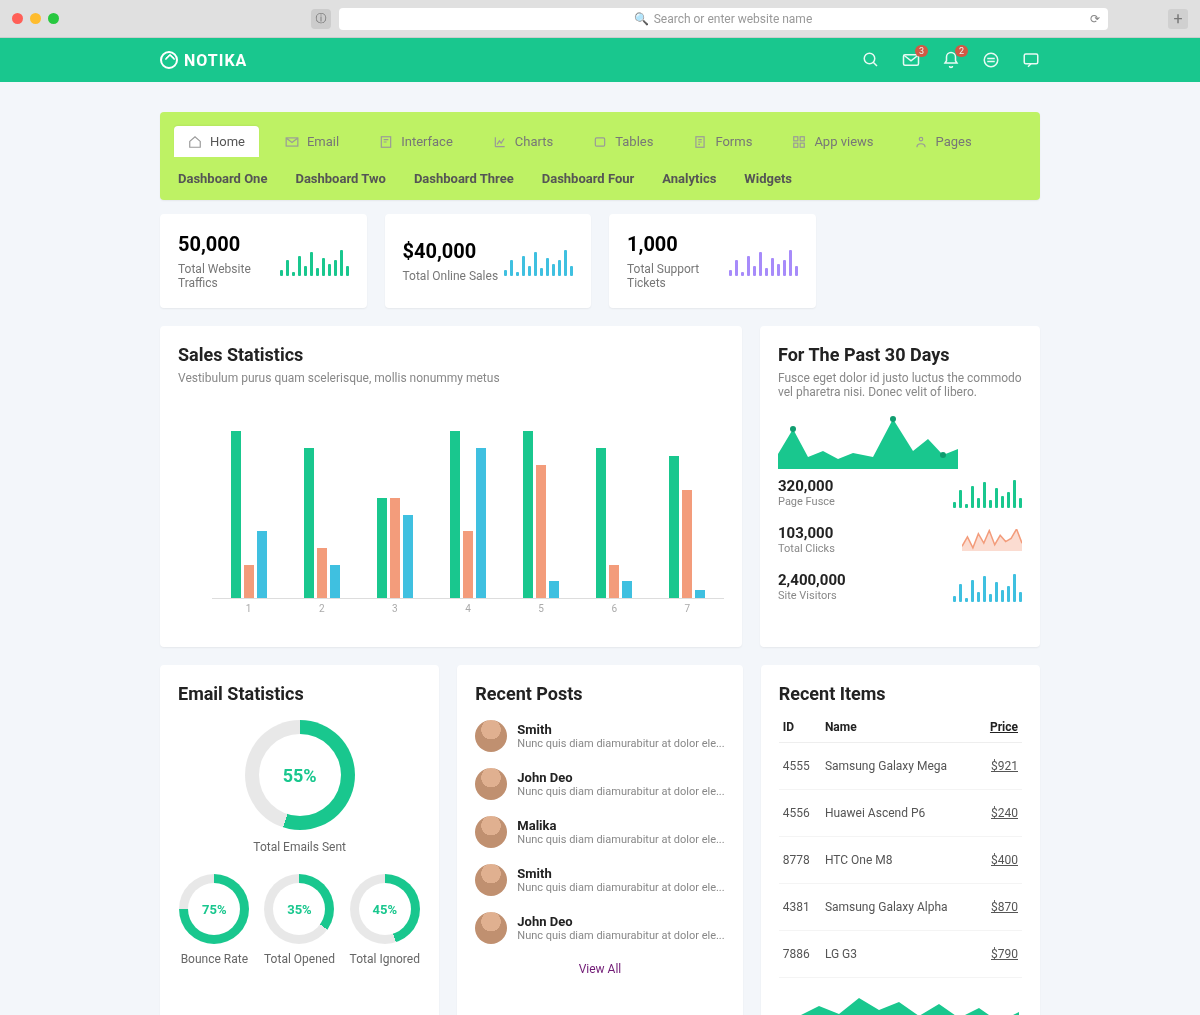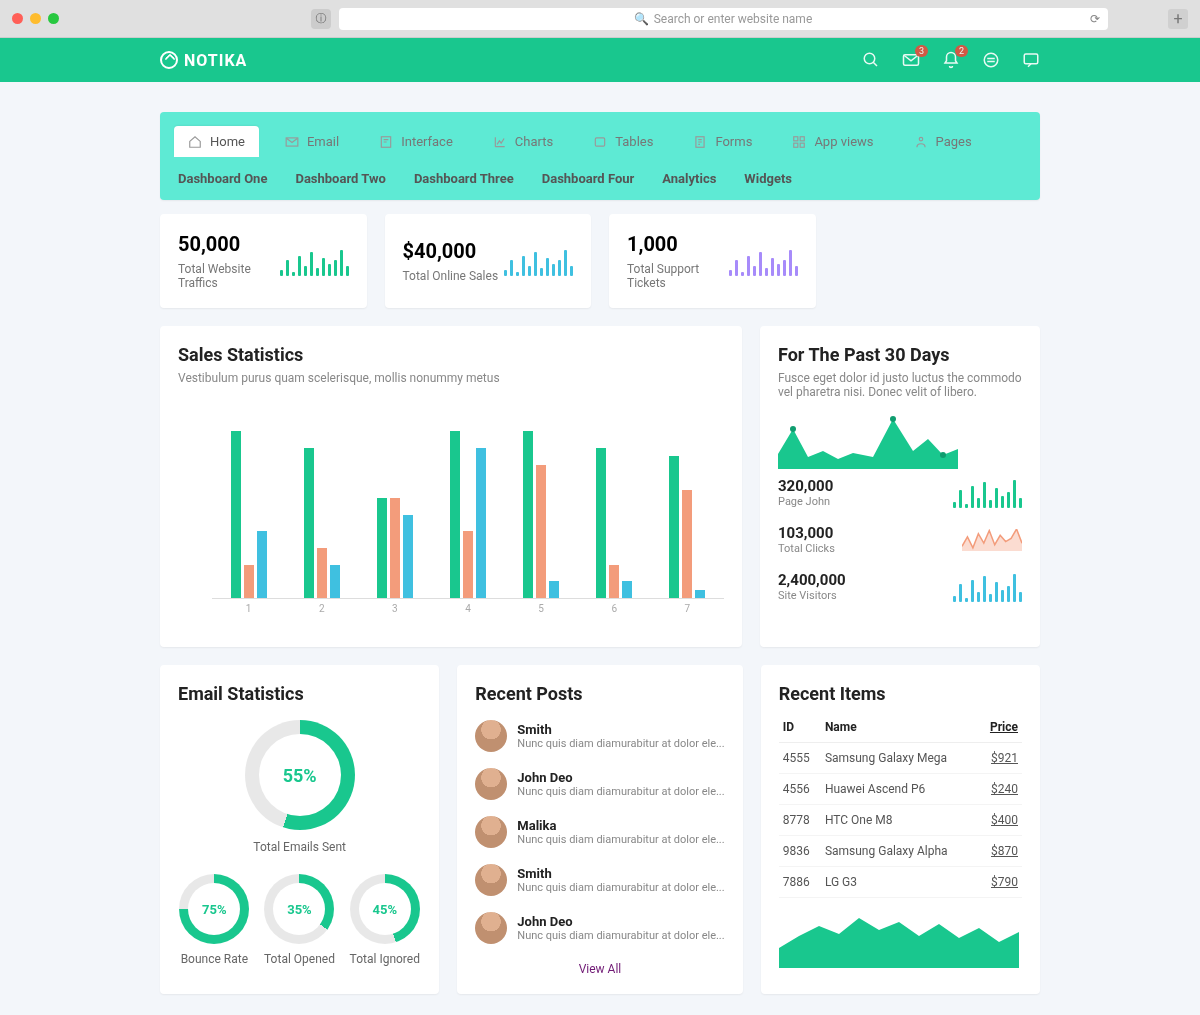--- a/index.html
+++ b/index.html
@@ -14,21 +14,21 @@
 .new-tab { width: 20px; height: 20px; background: #d0d0d0; border-radius: 3px; display: flex; align-items: center; justify-content: center; color: #777; margin-left: auto;}
 .app { background: #f3f6fa; min-height: 960px; }
 .topbar { background: #19c78e; height: 44px; display: flex; align-items: center; padding: 0 40px; color: #fff; }
 .logo { display:flex; align-items:center; gap:6px; font-weight: 700; letter-spacing: 1px; font-size: 16px; margin-left: 120px;}
 .logo-icon { width:18px; height:18px; border:2px solid #fff; border-radius:50%; position:relative; }
 .logo-icon::after { content:""; position:absolute; width:6px; height:6px; border:2px solid #fff; border-bottom:none; border-right:none; top:2px; left:4px; transform:rotate(45deg); border-radius:2px;}
 .topbar-right { margin-left: auto; display:flex; gap: 22px; align-items:center; margin-right: 120px;}
 .top-icon { width:18px; height:18px; position:relative; opacity:.9; cursor:pointer;}
 .badge { position:absolute; top:-6px; right:-8px; background:#e74c3c; color:#fff; font-size:9px; padding:1px 4px; border-radius:8px; }
 .content { padding: 30px 160px; }
-.nav-card { background:#5eead4; border-radius:4px; box-shadow:0 1px 2px rgba(0,0,0,.06); margin-bottom:14px;text-align:right; }
+.nav-card { background:#bef264; border-radius:4px; box-shadow:0 1px 2px rgba(0,0,0,.06); margin-bottom:14px;text-align:right; }
 .main-tabs { display:flex; padding: 14px 14px 0 14px; gap:12px; }
 .main-tab { display:flex; align-items:center; gap:8px; padding:8px 14px; color:#777; font-size:13px; cursor:pointer;}
 .main-tab.active { background:#fff; border-radius:4px 4px 0 0; box-shadow: 0 -1px 2px rgba(0,0,0,.05); color:#555;}
 .tab-icon { width:14px; height:14px; display:inline-flex; }
 .sub-tabs { display:flex; padding:14px 18px; gap:28px;font-weight:bold; }
 .sub-tab { font-size:13px; color:#555; cursor:pointer; }
 .stat-row { display:grid; grid-template-columns: repeat(4, 1fr); gap:18px; margin-bottom:18px; }
 .card { background:#fff; border-radius:4px; box-shadow:0 1px 2px rgba(0,0,0,.06); padding:18px; }
 .stat-card { display:flex; justify-content:space-between; align-items:center; }
 .stat-val { font-size:20px; font-weight:700; color:#000000; margin-bottom:6px; }
@@ -55,21 +55,21 @@
 .mini-donut { width:70px; height:70px; border-radius:50%; background:conic-gradient(#19c78e var(--p), #e8e8e8 0); display:flex; align-items:center; justify-content:center; margin:0 auto 8px;}
 .mini-donut::before { content:attr(data-pct); width:52px; height:52px; border-radius:50%; background:#fff; display:flex; align-items:center; justify-content:center; font-weight:700; font-size:13px; color:#19c78e;}
 .post { display:flex; gap:10px; padding:8px 0; align-items:center;}
 .avatar { width:32px; height:32px; border-radius:50%; background:#ddd; flex-shrink:0; background: radial-gradient(circle at 50% 30%, #e0b090 35%, #c09070 36%);}
 .post-body { overflow:hidden; }
 .post-name { font-weight:700; font-size:13px; color:#222;}
 .post-text { font-size:11px; color:#888; white-space:nowrap; overflow:hidden; text-overflow:ellipsis;}
 .view-all { text-align:center; font-size:12px; color:#701a75; padding-top:10px; cursor:pointer;}
 table { width:100%; border-collapse:collapse; font-size:12px;}
 th { text-align:left; color:#222; font-weight:700; padding:8px 4px; border-bottom:1px solid #eee;}
-td { padding:8px 4px; color:#555; border-bottom:1px solid #f4f4f4;}
+td { padding:16px 4px; color:#555; border-bottom:1px solid #f4f4f4;}
 td.price, th.price { text-align:right;text-decoration:underline;}
 .table-area { height:60px; margin-top:10px;}
 svg { display:block; }
 .area-chart { height: 60px; }
 </style>
 </head>
 <body>
 
 <div class="browser-chrome">
   <div class="traffic-lights">
@@ -335,21 +335,21 @@
         <svg class="area-chart" viewBox="0 0 180 60">
           <path d="M0,45 L15,20 L30,48 L45,42 L60,50 L75,44 L95,48 L115,10 L135,42 L150,30 L165,46 L180,40 L180,60 L0,60 Z" fill="#19c78e"></path>
           <circle cx="15" cy="20" r="3" fill="#0f9d6f"></circle>
             <circle cx="115" cy="10" r="3" fill="#0f9d6f"></circle>
             <circle cx="165" cy="46" r="3" fill="#0f9d6f"></circle>
         </svg>
         <div id="past30-metrics">
             <div class="mini-stat">
               <div>
                 <div class="v">320,000</div>
-                <div class="l">Page John</div>
+                <div class="l">Page Fusce</div>
               </div>
               <div class="spark">
                 <div class="b" style="height:6px;background:#19c78e"></div>
                 <div class="b" style="height:18px;background:#19c78e"></div>
                 <div class="b" style="height:4px;background:#19c78e"></div>
                 <div class="b" style="height:22px;background:#19c78e"></div>
                 <div class="b" style="height:10px;background:#19c78e"></div>
                 <div class="b" style="height:26px;background:#19c78e"></div>
                 <div class="b" style="height:8px;background:#19c78e"></div>
                 <div class="b" style="height:20px;background:#19c78e"></div>
@@ -478,21 +478,21 @@
                 <td>4556</td>
                 <td>Huawei Ascend P6</td>
                 <td class="price">$240</td>
               </tr>
               <tr>
                 <td>8778</td>
                 <td>HTC One M8</td>
                 <td class="price">$400</td>
               </tr>
               <tr>
-                <td>9836</td>
+                <td>4381</td>
                 <td>Samsung Galaxy Alpha</td>
                 <td class="price">$870</td>
               </tr>
               <tr>
                 <td>7886</td>
                 <td>LG G3</td>
                 <td class="price">$790</td>
               </tr>
             </tbody>
         </table>

